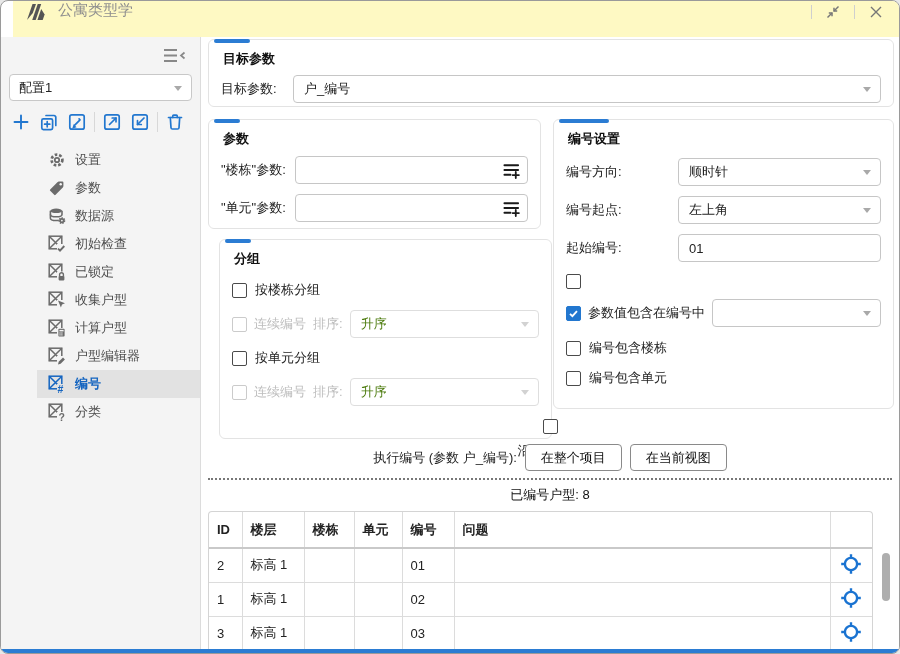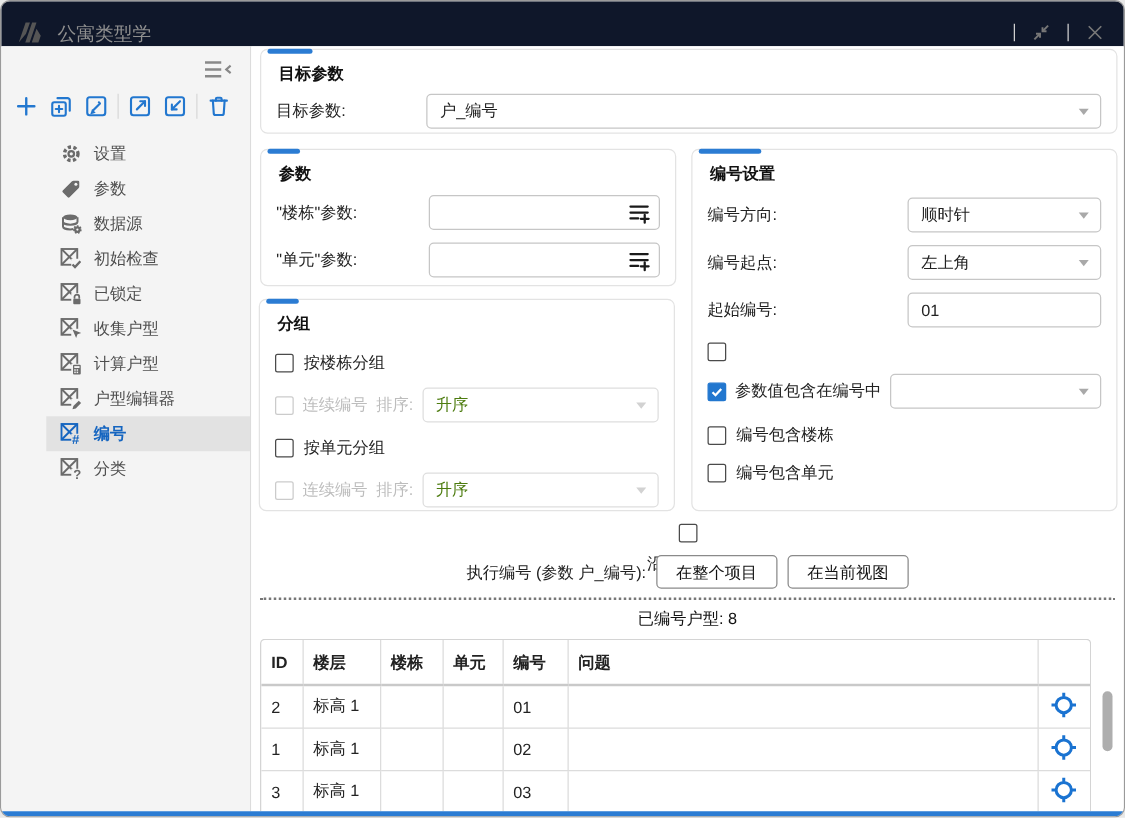--- a/index.html
+++ b/index.html
@@ -4,22 +4,22 @@
 <style>
   * { box-sizing: border-box; margin: 0; padding: 0; }
   html,body { background:#e8e8e8; }
   body { font-family:"Liberation Sans","DejaVu Sans",sans-serif; }
   .window { position:relative; width:900px; height:654px; background:#fff;
             border:1px solid #9a9a9a; border-radius:8px; overflow:hidden; }
   .bottom-edge { position:absolute; left:0; right:0; bottom:0; height:4px;
                  background:#2b7cd3; z-index:9; }
 
   
-  .titlebar { height:36px; background:#0f172a; display:flex; align-items:flex-end;
-              padding:0 12px; }
+  .titlebar { height:36px; background:#fef9c3; display:flex; align-items:flex-start;
+              padding:0 12px;margin-left:12px; }
   .logo { width:24px; height:22px; }
   .app-title { margin-left:9px; font-size:15px; color:#8f8f8f; }
   .tb-right { margin-left:auto; display:flex; align-items:center; gap:10px; }
   .tb-sep { width:1px; height:14px; background:#cfcfcf; }
   .tb-btn { width:22px; height:22px; display:flex; align-items:center; justify-content:center; cursor:pointer; }
 
   
   .sidebar { position:absolute; top:36px; left:0; width:200px; bottom:4px;
              background:#f4f4f4; border-right:1px solid #dcdcdc; }
   .collapse-row { display:flex; justify-content:flex-end; padding:10px 14px 0; }
@@ -39,21 +39,21 @@
               padding:0 11px; font-size:13px; color:#4e4e4e; cursor:pointer;
               --bg:#f4f4f4; }
   .nav-item svg { flex:0 0 auto; }
   .nav-item.selected { background:#e2e2e2; color:#1565c0; font-weight:bold; --bg:#e2e2e2; }
 
   
   .main { position:absolute; left:200px; top:36px; right:0; bottom:4px; background:#fff; }
   .group { position:absolute; border:1px solid #e3e3e3; border-radius:6px; background:#fff; }
   .accent { position:absolute; top:-1px; left:5px; height:4px; background:#2b7cd3; border-radius:2px; }
   .group-title { font-size:13px; font-weight:bold; color:#111; padding:10px 14px 0; }
-  .frow { display:flex; align-items:center; padding:0 12px; margin-top:10px;gap:48px; }
+  .frow { display:flex; align-items:center; padding:0 12px; margin-top:10px; }
   .flabel { font-size:13px; color:#222; white-space:nowrap; }
   .select, .tinput { border:1px solid #c6c6c6; border-radius:4px; height:28px;
             background:#fff; display:flex; align-items:center; padding:0 22px 0 10px;
             font-size:13px; color:#222; position:relative; flex:1; }
   .tinput { padding-right:6px; }
   .select.disabled { border-color:#dedede; color:#4d7c0f; }
   .select.disabled .dd-arrow { border-top-color:#d2d2d2; }
   .cbrow { display:flex; align-items:center; gap:8px; padding:0 12px; margin-top:13px;
            font-size:13px; color:#222; }
   .checkbox { width:15px; height:15px; border:1.5px solid #4a4a4a; border-radius:2px;
@@ -116,20 +116,24 @@
   </div>
 
   <div class="sidebar">
     <div class="collapse-row">
       <svg width="23" height="17" viewBox="0 0 23 17" fill="none" stroke="#888" stroke-width="2">
         <path d="M1 3 H14 M1 8.5 H14 M1 14 H14"></path>
         <path d="M21.5 5.5 L18 8.5 L21.5 11.5" stroke-width="1.7"></path>
       </svg>
     </div>
 
+    <div class="config-select">
+      <span>配置1</span>
+      <span class="dd-arrow"></span>
+    </div>
 
     <div class="toolbar">
       <div class="tool-btn">
         <svg width="22" height="22" viewBox="0 0 22 22" fill="none" stroke="#2277cf" stroke-width="1.9" stroke-linecap="round">
             <path d="M11 4.5 V17.5 M4.5 11 H17.5"></path>
           </svg>
       </div>
       <div class="tool-btn">
         <svg width="22" height="22" viewBox="0 0 22 22" fill="none" stroke="#2277cf" stroke-width="1.7" stroke-linecap="round">
           <path d="M8 4.5 H16 a1.8 1.8 0 0 1 1.8 1.8 V14.5"></path>
@@ -312,21 +316,21 @@
         <div class="tinput">
           <span style="flex:1;"></span>
           <svg width="19" height="19" viewBox="0 0 20 20" fill="none" stroke="#1a1a1a" stroke-width="1.9" stroke-linecap="round">
             <path d="M2.5 4.5 H17 M2.5 9.5 H17 M2.5 14.5 H9"></path>
             <path d="M14.5 11.5 v6.5 M11.2 14.8 h6.6"></path>
           </svg>
         </div>
       </div>
     </div>
 
-    <div class="group" style="left:6px; top:202px; width:333px; height:170px;">
+    <div class="group" style="left:18px; top:202px; width:333px; height:200px;">
       <div class="accent" style="width:26px;"></div>
       <div class="group-title">分组</div>
       <div class="cbrow">
         <span class="checkbox">
           
         </span>
         <span>按楼栋分组</span>
       </div>
       <div class="cbrow" style="margin-top:11px; gap:7px;">
         <span class="checkbox disabled">

